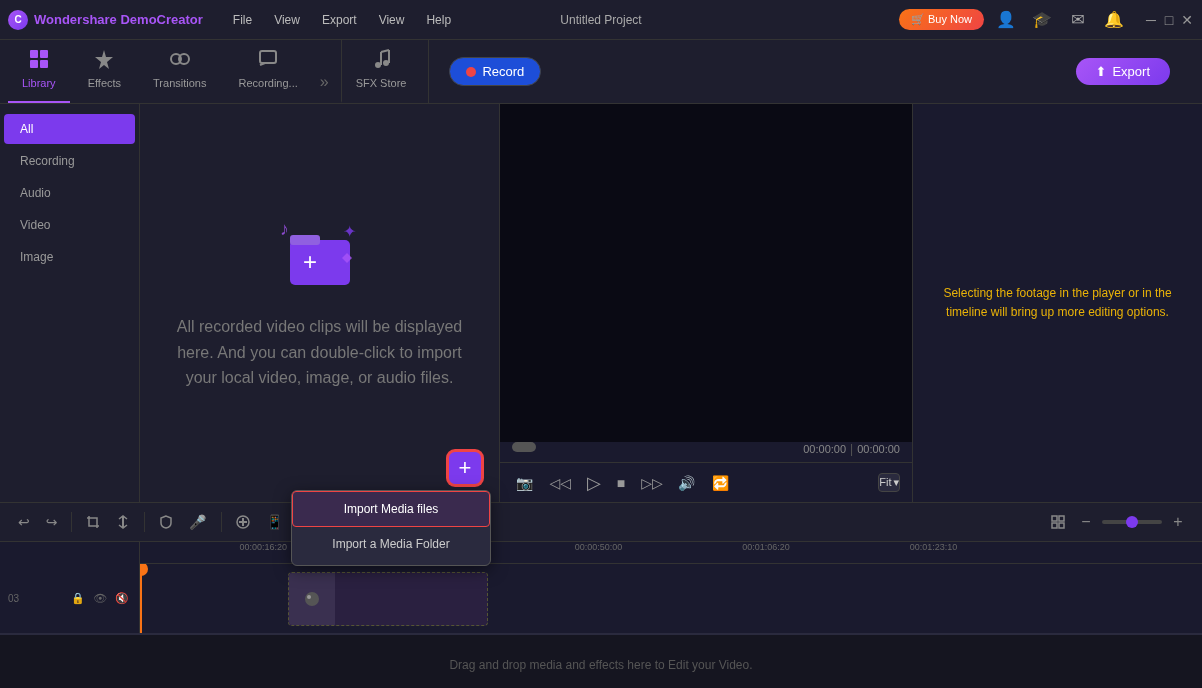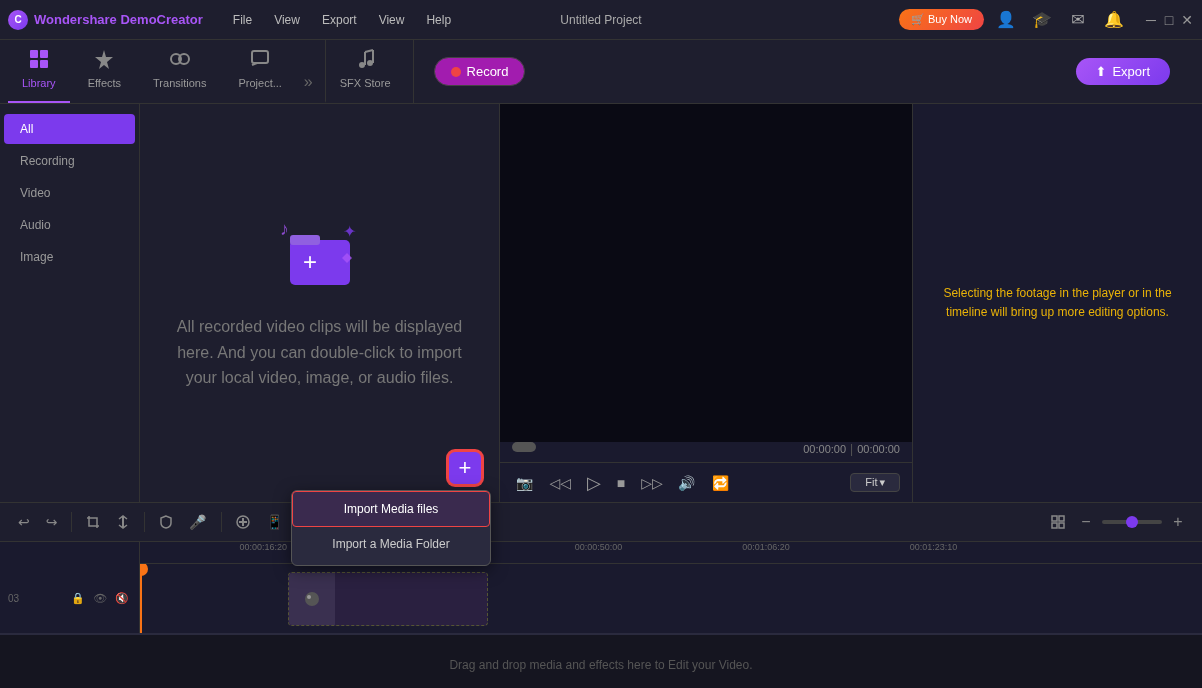--- a/index.html
+++ b/index.html
@@ -119,21 +119,21 @@
     .tool-tab-more {
       display: flex;
       align-items: center;
       padding: 8px 4px 12px;
       cursor: pointer;
       color: #666;
       font-size: 16px;
       align-self: flex-end;
     }
     .record-btn {
-      background: #a21caf;
+      background: #1d4ed8;
       border: 1px solid #444;
       color: #fff;
       border-radius: 20px;
       padding: 6px 16px;
       font-size: 13px;
       cursor: pointer;
       display: flex;
       align-items: center;
       gap: 6px;
     }
@@ -274,21 +274,21 @@
       cursor: pointer;
       font-size: 14px;
       padding: 2px 4px;
       display: flex; align-items: center;
     }
     .fit-btn {
       background: #2a2a3e;
       border: 1px solid #444;
       color: #ccc;
       border-radius: 4px;
-      padding: 2px 14px;
+      padding: 2px 0;
       font-size: 11px;
       cursor: pointer;
       display: flex;
       align-items: flex-start;
       gap: 2px;
     }
     .playhead-track {
       height: 20px;
       background: #1a1a2e;
       position: relative;
@@ -508,21 +508,21 @@
       </span>
       <span>Transitions</span>
     </div>
     <div class="tool-tab">
       <span class="tool-tab-icon">
         <svg width="22" height="22" viewBox="0 0 22 22">
             <rect x="3" y="3" width="16" height="12" rx="2" fill="none" stroke="#888" stroke-width="2"></rect>
             <line x1="3" y1="17" x2="8" y2="15" stroke="#888" stroke-width="2"></line>
           </svg>
       </span>
-      <span>Project...</span>
+      <span>Recording...</span>
     </div>
     <div class="tool-tab-more">»</div>
     <div class="tool-tab" style="border-left:1px solid #333; margin-left:4px;">
       <span class="tool-tab-icon">
         <svg width="22" height="22" viewBox="0 0 22 22">
             <circle cx="8" cy="17" r="3" fill="#888"></circle>
             <circle cx="16" cy="15" r="3" fill="#888"></circle>
             <line x1="11" y1="17" x2="11" y2="4" stroke="#888" stroke-width="2"></line>
             <line x1="19" y1="15" x2="19" y2="2" stroke="#888" stroke-width="2"></line>
             <line x1="11" y1="4" x2="19" y2="2" stroke="#888" stroke-width="2"></line>
@@ -548,22 +548,22 @@
 </div>
 
 <div style="display:flex; height:398px;">
 
   <div class="left-panel">
     <div class="left-panel-sidebar">
 
       <div class="categories">
         <div class="category-item active">All</div>
         <div class="category-item">Recording</div>
+        <div class="category-item">Audio</div>
         <div class="category-item">Video</div>
-        <div class="category-item">Audio</div>
         <div class="category-item">Image</div>
       </div>
 
       <div class="media-content">
 
         <div class="media-folder-icon">
           <svg width="90" height="80" viewBox="0 0 90 80">
 
             <text x="5" y="20" font-size="18" fill="#a855f7" opacity="0.8">♪</text>
 

